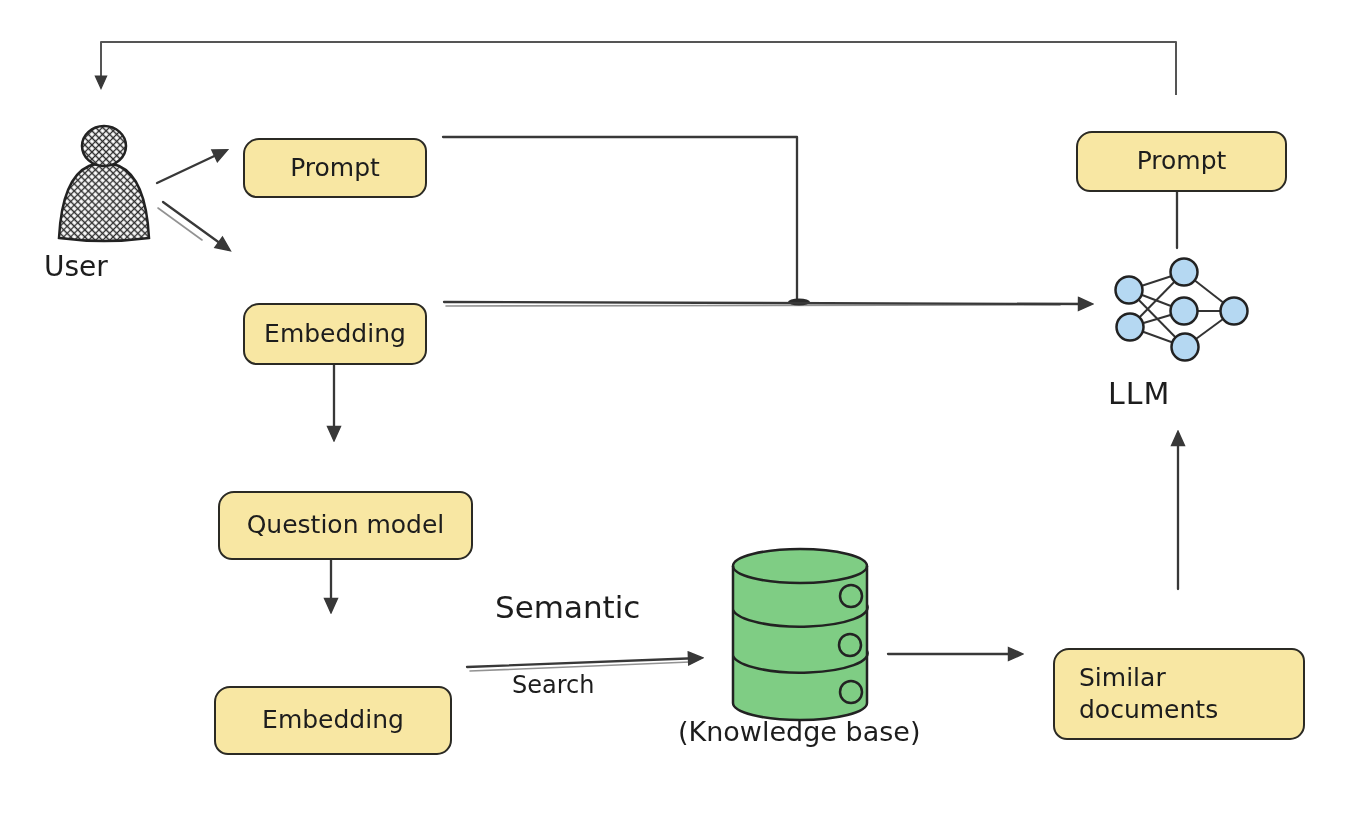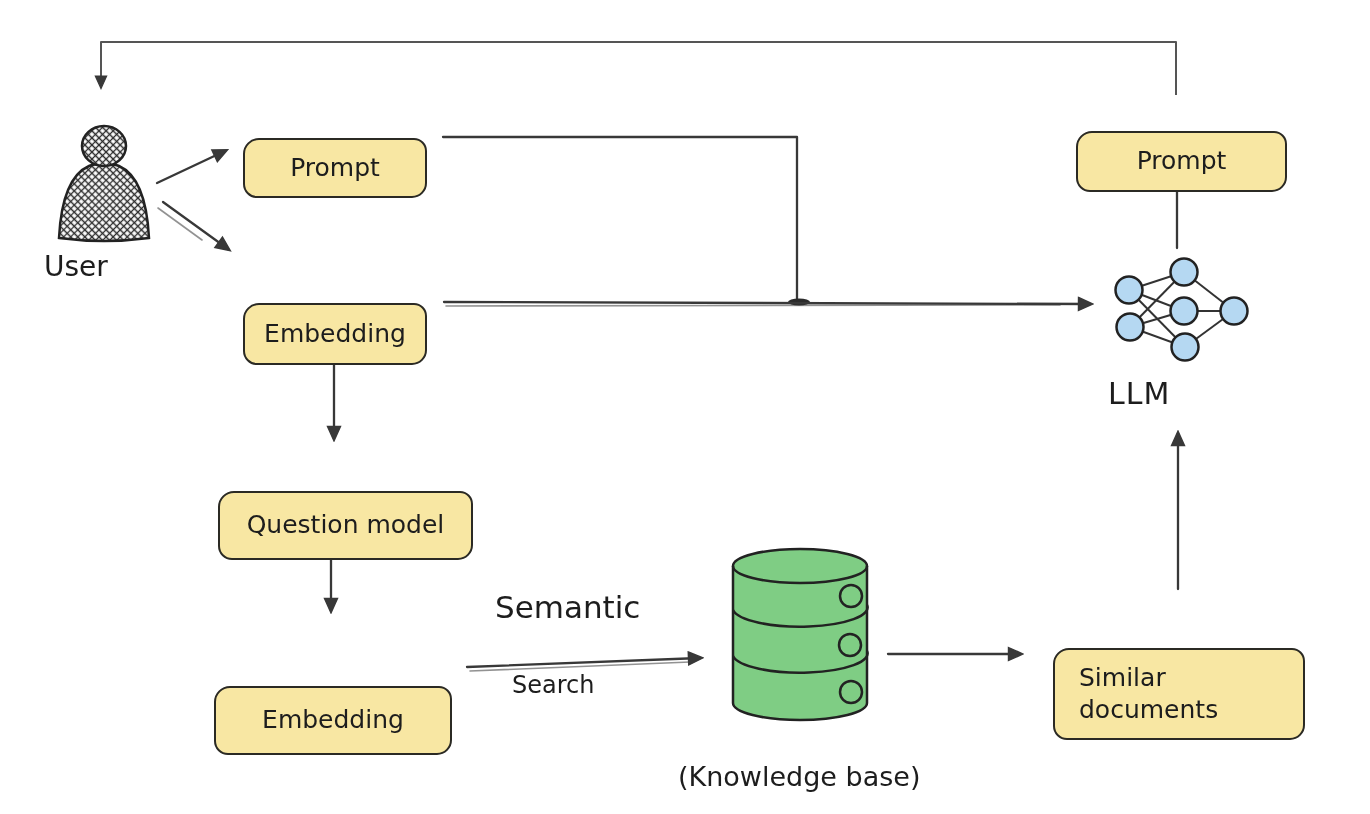--- a/index.html
+++ b/index.html
@@ -131,19 +131,19 @@
 
   <div class="node-box" style="left:1076px;top:95px;width:211px;height:61px">
     <span>Prompt</span>
   </div>
 
   <div class="lbl" style="left:44px;top:250px;width:120px;font-size:28px">User</div>
 
   <div class="lbl" style="left:1108px;top:376px;width:140px;font-size:30px;letter-spacing:1px">LLM</div>
 
 
-  <div class="lbl" style="left:678px;top:761px;width:250px;font-size:27px">(Knowledge base)</div>
+  <div class="lbl" style="left:678px;top:716px;width:250px;font-size:27px">(Knowledge base)</div>
 
   <div class="lbl" style="left:495px;top:589px;width:145px;font-size:31px">Semantic</div>
 
   <div class="lbl" style="left:512px;top:671px;width:140px;font-size:24px">Search</div>
 
 </div>
 
 </body></html>

